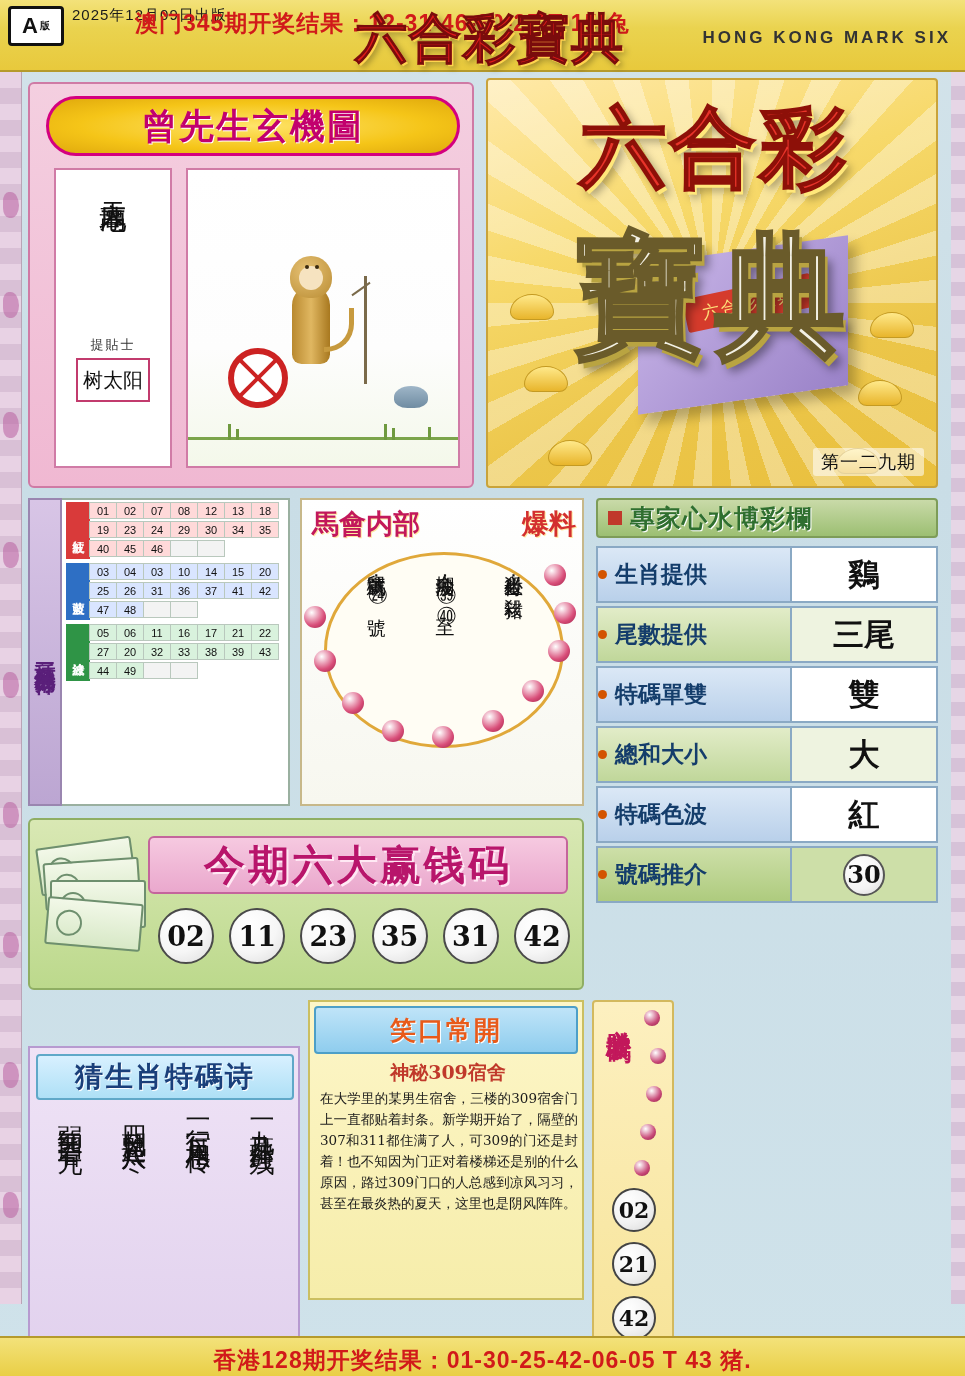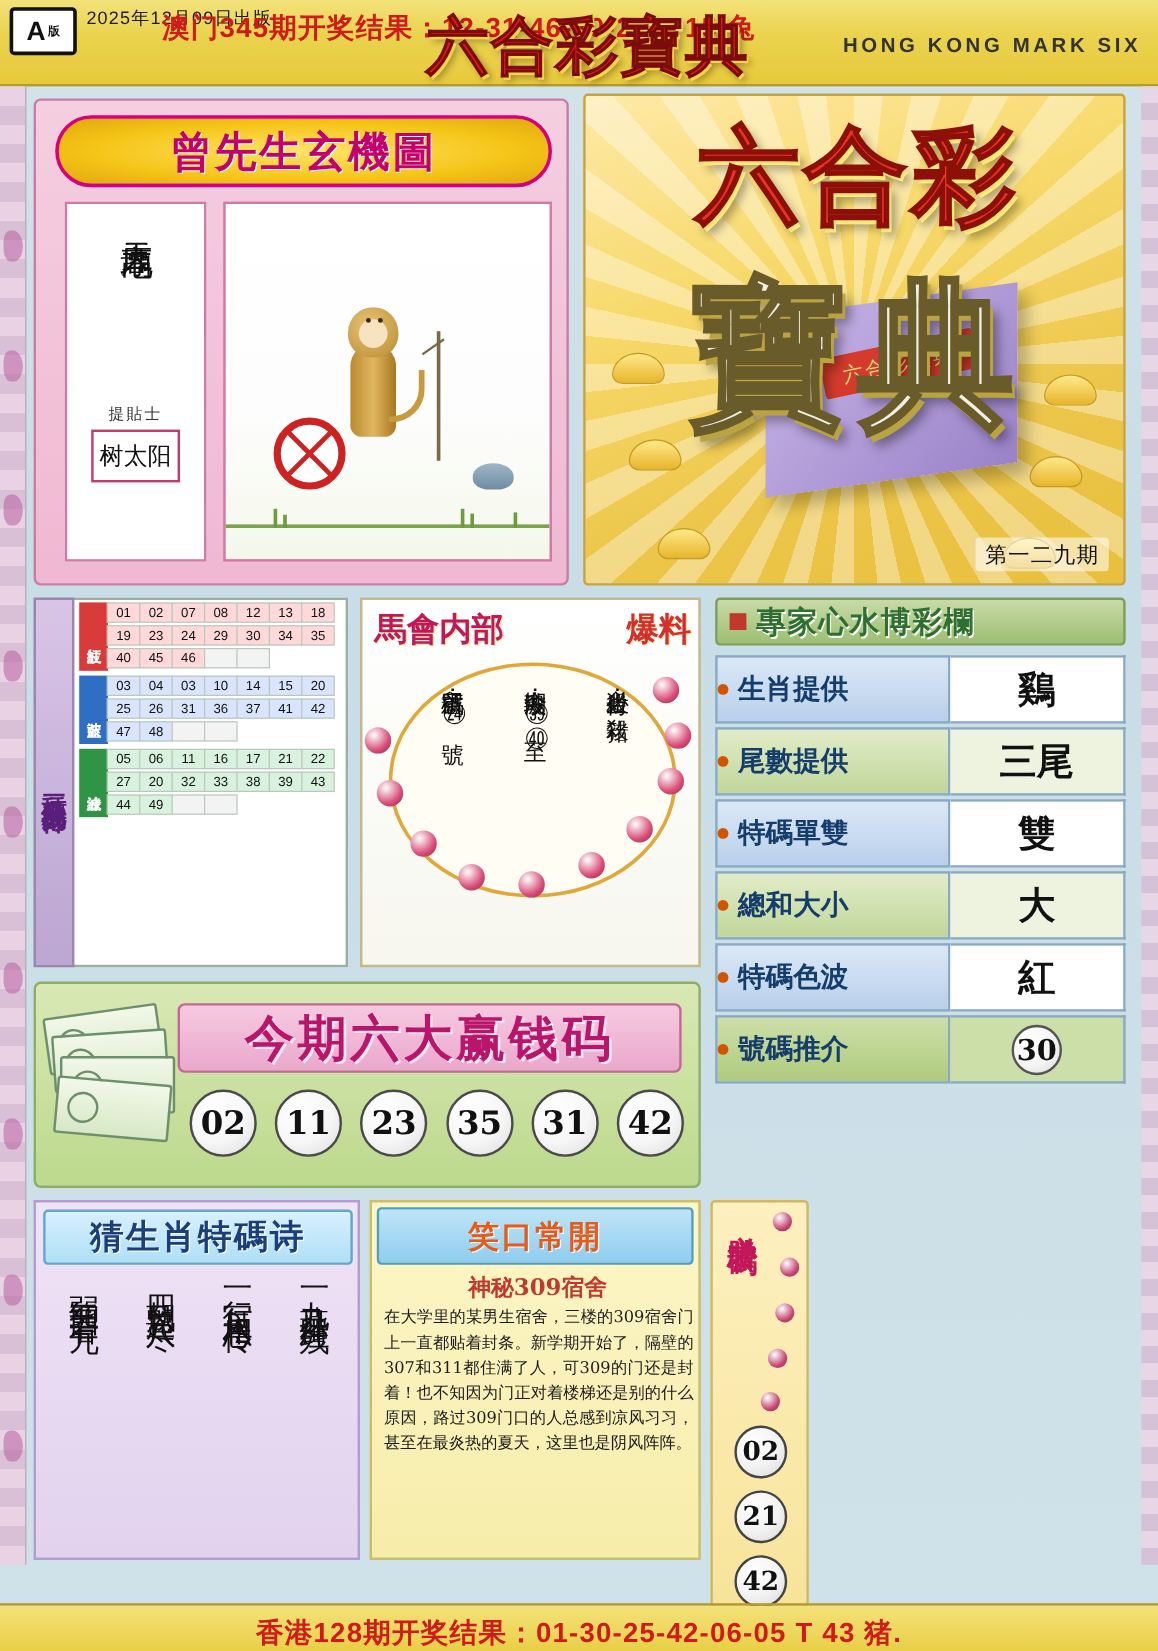--- a/index.html
+++ b/index.html
@@ -332,21 +332,21 @@
   .ball {
     width:56px; height:56px; border-radius:50%;
     background:radial-gradient(circle at 35% 28%,#ffffff,#f6f6f6 55%,#dcdcdc);
     border:2px solid #4a4a4a;
     display:flex; align-items:center; justify-content:center;
     font-family:"DejaVu Serif", serif; font-size:27px; font-weight:bold; color:#111;
   }
 
   
   .poem {
-    left:28px; top:1000px; width:272px; height:300px;
+    left:28px; top:1046px; width:272px; height:300px;
     background:linear-gradient(180deg,#efe3f6,#e2d2ee);
     border:2px solid #b79ad0;
   }
   .poem-title {
     position:absolute; left:6px; top:6px; width:258px; height:46px;
     background:linear-gradient(180deg,#d8f0ff,#aee0f6);
     border:2px solid #5fa8c8; border-radius:4px;
     display:flex; align-items:center; justify-content:center;
     font-family:"DejaVu Serif", serif; font-size:28px; font-weight:bold;
     color:#1a3f7a; text-shadow:1px 1px 0 #fff; letter-spacing:2px;

